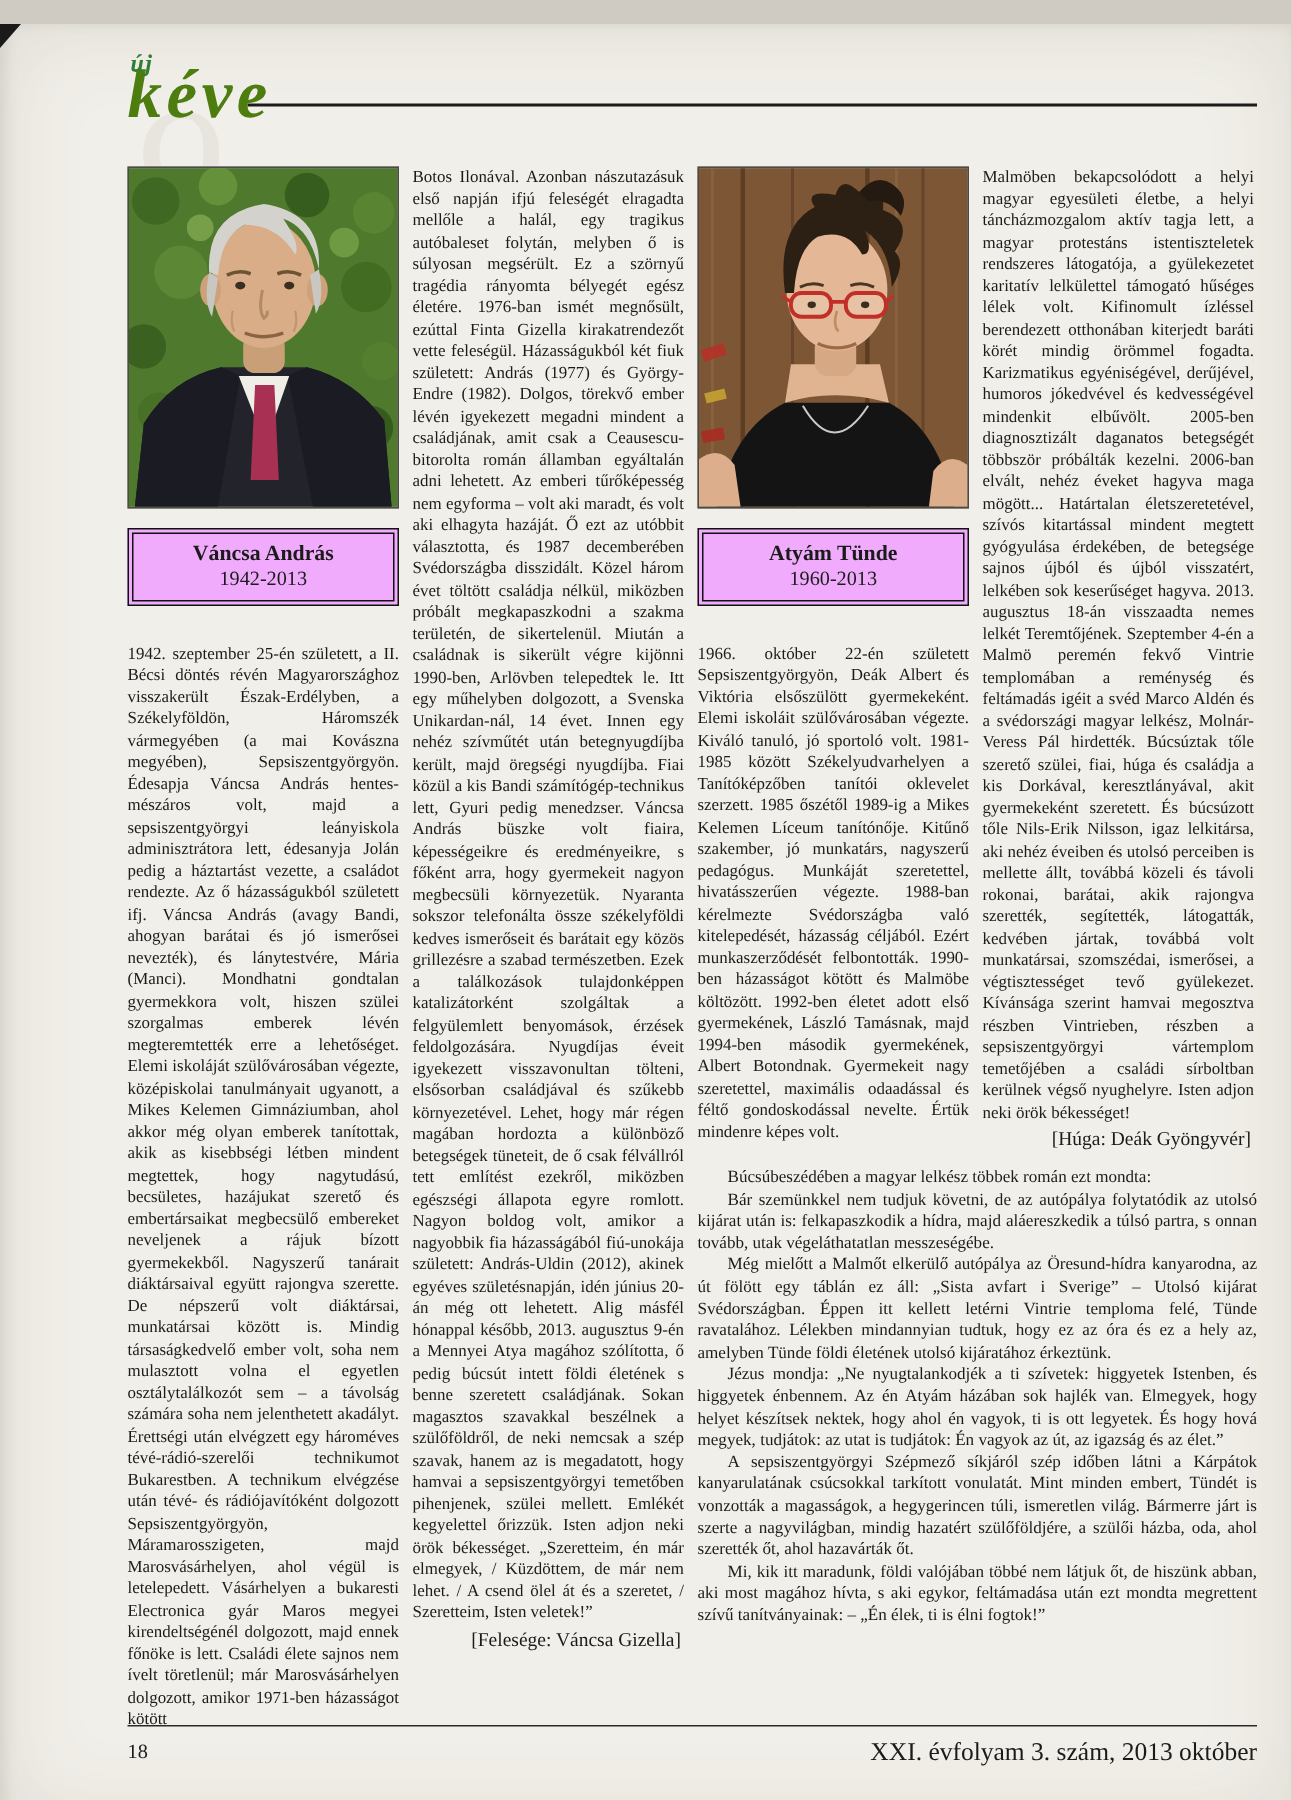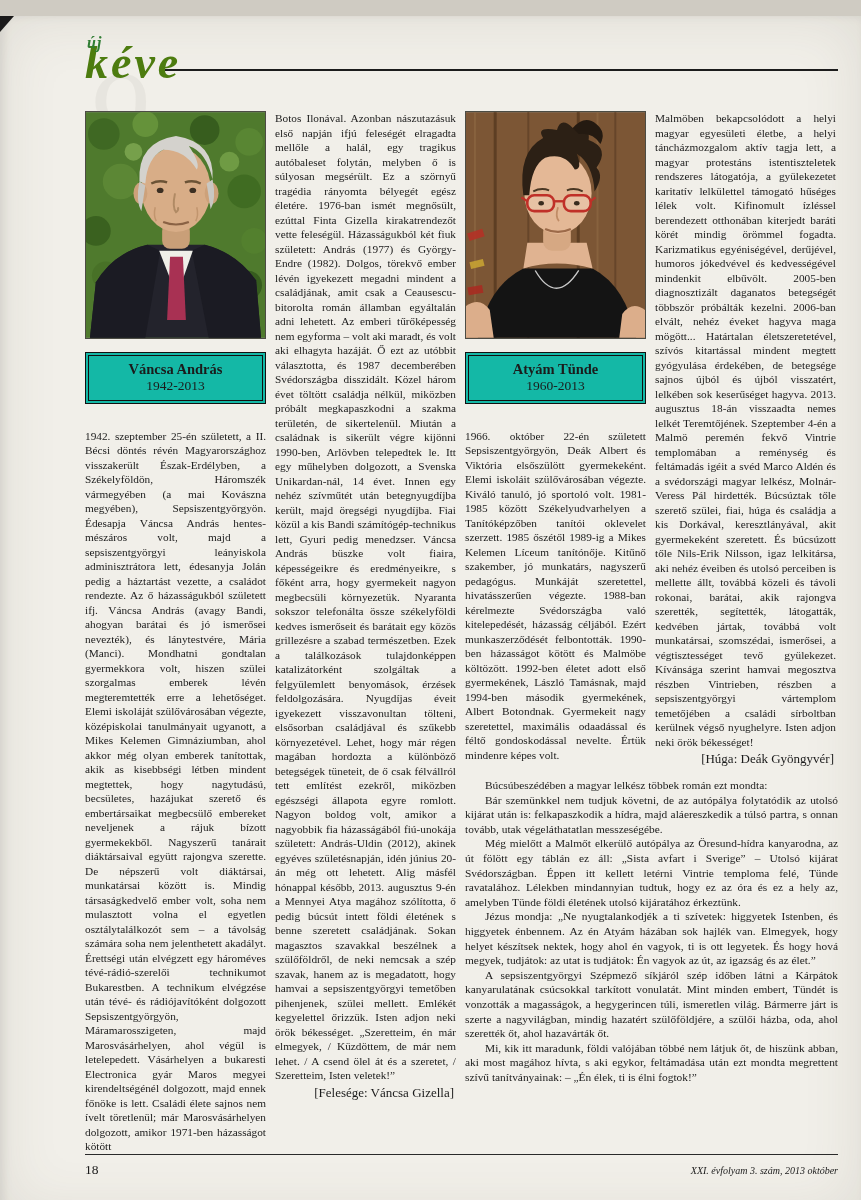--- a/index.html
+++ b/index.html
@@ -21,35 +21,35 @@
   .logo-keve{font-size:46px;line-height:.9;font-weight:bold;font-style:italic;
     letter-spacing:3px;color:#4d7c0f;}
   .header-rule{flex:1;border-bottom:2px solid #1c1c1c;margin-bottom:12px;margin-left:-16px;}
   
   .content{position:absolute;top:95px;left:85px;right:23px;display:flex;gap:9px;align-items:flex-start;}
   .col{width:181px;flex:0 0 181px;}
   .half{flex:1;display:flex;flex-direction:column;}
   .half-cols{display:flex;gap:9px;align-items:flex-start;}
   .half-cols .col{width:181px;flex:0 0 181px;}
   .photo{width:179px;height:226px;border:1px solid #4c4c44;background:#888;display:block;}
-  .plate{border:1px solid #111;background:#14b8a6;padding:2px;margin-top:13px;}
+  .plate{border:1px solid #111;background:#f0abfc;padding:2px;margin-top:13px;}
   .plate-inner{border:1px solid #111;text-align:center;padding:4px 2px 6px;}
   .plate-name{font-weight:bold;font-size:14.5px;line-height:1.25;}
   .plate-years{font-size:13.5px;line-height:1.15;}
   .coltext{margin-top:25px;font-size:11.3px;line-height:14.5px;text-align:justify;}
   .coltext.flush{margin-top:0;}
   .closing{font-size:13px;line-height:15px;text-align:right;margin-top:2px;padding-right:2px;}
   
   .eulogy{margin-top:12px;font-size:11.4px;line-height:14.6px;text-align:justify;}
   .eulogy p{margin:0;text-indent:20px;}
   
   .footer{position:absolute;left:85px;right:23px;bottom:38px;border-top:1.5px solid #2a2a2a;
     padding-top:7px;display:flex;justify-content:space-between;align-items:center;}
   .page-num{font-size:13.5px;}
-  .footer-issue{font-size:10px;font-style:italic;}
+  .footer-issue{font-size:17px;}
 </style>
 </head>
 <body>
 
 <div class="page">
   <div class="corner-wedge"></div>
   <div class="showthrough">9</div>
 
   <div class="header">
     <div class="logo">

